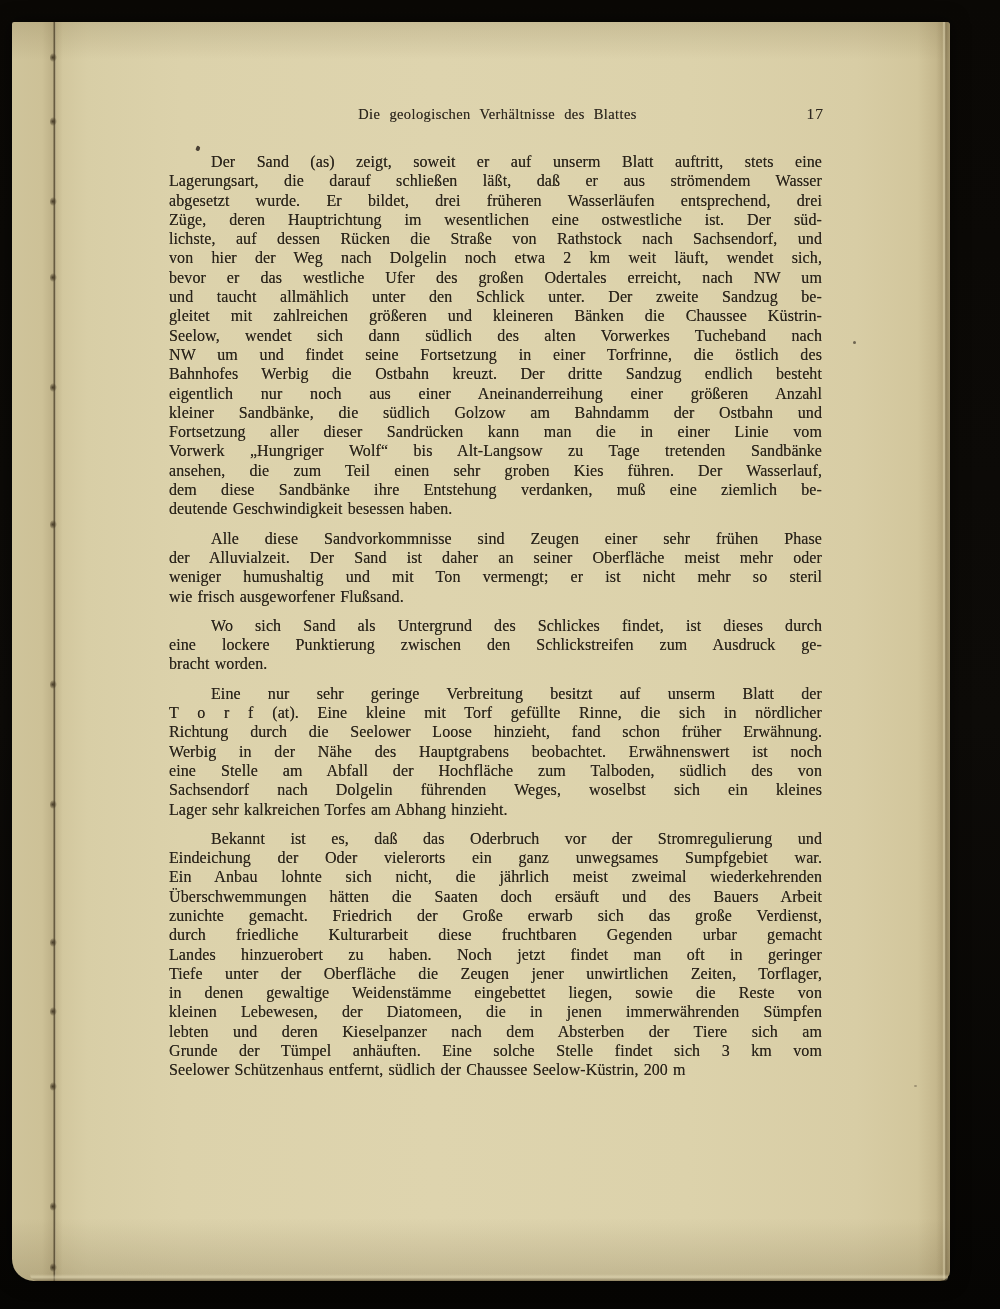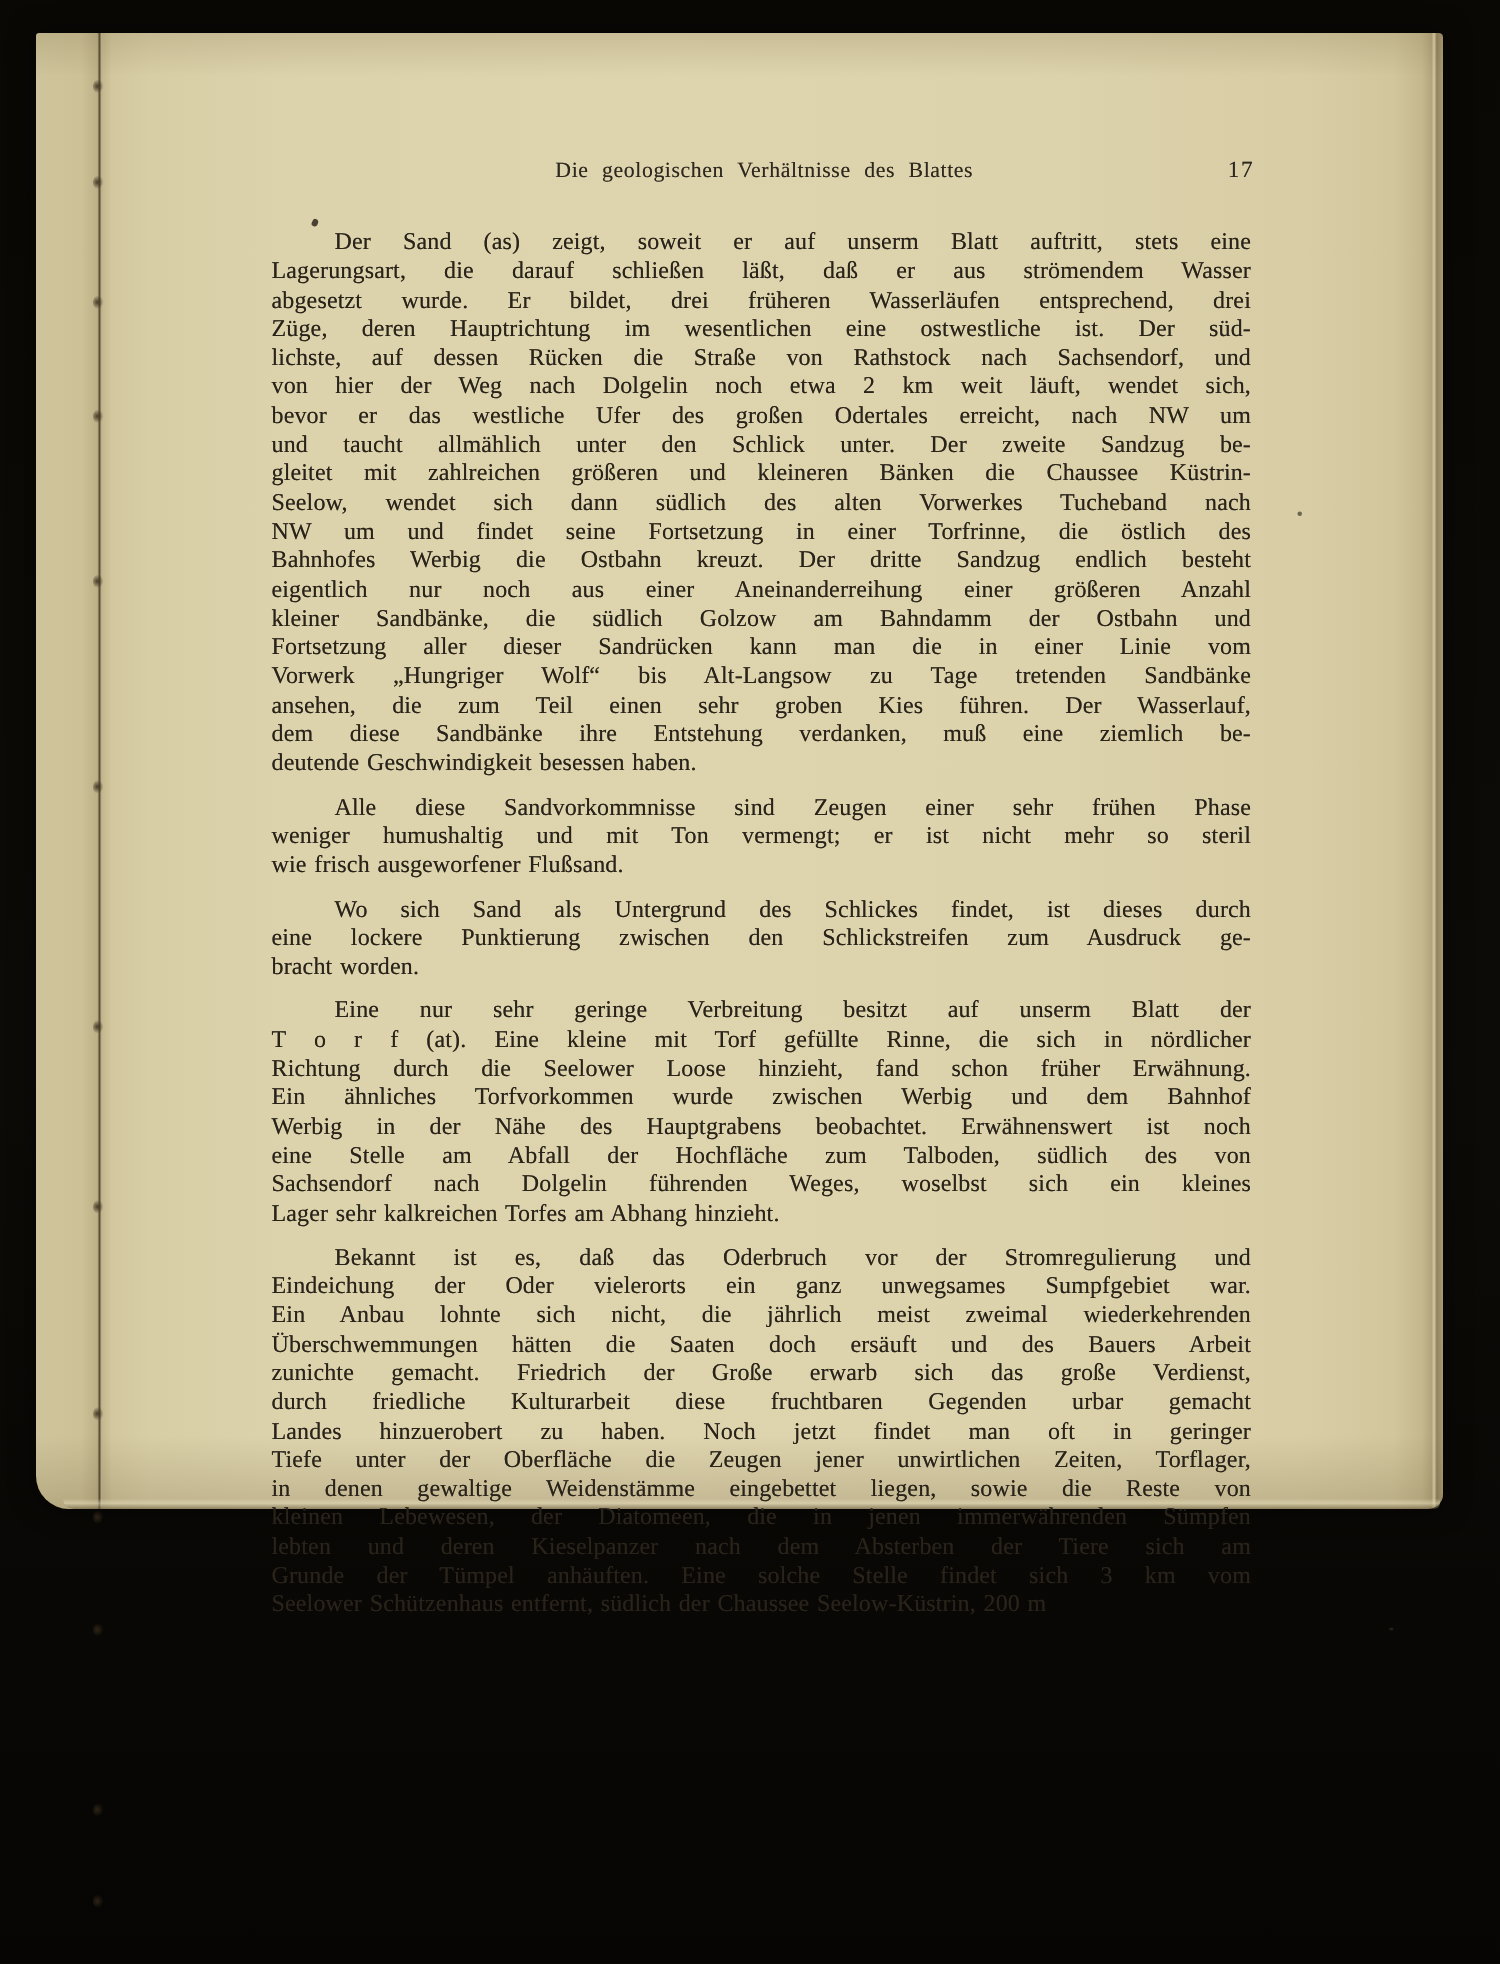--- a/index.html
+++ b/index.html
@@ -5,21 +5,21 @@
   html,body{margin:0;padding:0;}
   body{
     width:1000px;height:1309px;
     background:#0c0a07;
     position:relative;overflow:hidden;
     font-family:"Liberation Serif","DejaVu Serif",serif;
   }
   .scan{position:absolute;inset:0;background:linear-gradient(180deg,#0a0805 0%,#0d0b08 55%,#060503 100%);}
   
   .paper{
-    position:absolute;left:24px;top:22px;width:938px;height:984px;
+    position:absolute;left:12px;top:22px;width:938px;height:1259px;
     border-radius:2px 3px 10px 22px;
     background:
       linear-gradient(180deg, rgba(120,104,66,.20) 0%, rgba(120,104,66,0) 3%, rgba(120,104,66,0) 95%, rgba(110,95,60,.25) 100%),
       linear-gradient(90deg,
         #cfc49b 0%, #cdc197 3.2%, #bdb087 4.4%, #d2c79e 5.4%,
         #d8cea6 8%, #dcd2ab 18%, #ded4ae 45%, #dcd2ab 72%,
         #d8cda5 90%, #d2c69c 96.5%, #c2b48a 99%, #b4a67c 100%);
     box-shadow:0 0 18px rgba(0,0,0,.55);
   }
   
@@ -114,33 +114,33 @@
           <div class="tline">eigentlich nur noch aus einer Aneinanderreihung einer größeren Anzahl</div>
           <div class="tline">kleiner Sandbänke, die südlich Golzow am Bahndamm der Ostbahn und</div>
           <div class="tline">Fortsetzung aller dieser Sandrücken kann man die in einer Linie vom</div>
           <div class="tline">Vorwerk „Hungriger Wolf“ bis Alt-Langsow zu Tage tretenden Sandbänke</div>
           <div class="tline">ansehen, die zum Teil einen sehr groben Kies führen.  Der Wasserlauf,</div>
           <div class="tline">dem diese Sandbänke ihre Entstehung verdanken, muß eine ziemlich be-</div>
           <div class="tline">deutende Geschwindigkeit besessen haben.</div>
         </div>
       <div class="para">
           <div class="tline">Alle diese Sandvorkommnisse sind Zeugen einer sehr frühen Phase</div>
+          <div class="tline">der Alluvialzeit.  Der Sand ist daher an seiner Oberfläche meist mehr oder</div>
           <div class="tline">weniger humushaltig und mit Ton vermengt; er ist nicht mehr so steril</div>
           <div class="tline">wie frisch ausgeworfener Flußsand.</div>
         </div>
       <div class="para">
           <div class="tline">Wo sich Sand als Untergrund des Schlickes findet, ist dieses durch</div>
           <div class="tline">eine lockere Punktierung zwischen den Schlickstreifen zum Ausdruck ge-</div>
           <div class="tline">bracht worden.</div>
         </div>
       <div class="para">
           <div class="tline">Eine nur sehr geringe Verbreitung besitzt auf unserm Blatt der</div>
           <div class="tline">T o r f (at).  Eine kleine mit Torf gefüllte Rinne, die sich in nördlicher</div>
           <div class="tline">Richtung durch die Seelower Loose hinzieht, fand schon früher Erwähnung.</div>
-          <div class="tline">Ein ähnliches Torfvorkommen wurde zwischen Werbig und dem Bahnhof</div>
           <div class="tline">Werbig in der Nähe des Hauptgrabens beobachtet.  Erwähnenswert ist noch</div>
           <div class="tline">eine Stelle am Abfall der Hochfläche zum Talboden, südlich des von</div>
           <div class="tline">Sachsendorf nach Dolgelin führenden Weges, woselbst sich ein kleines</div>
           <div class="tline">Lager sehr kalkreichen Torfes am Abhang hinzieht.</div>
         </div>
       <div class="para">
           <div class="tline">Bekannt ist es, daß das Oderbruch vor der Stromregulierung und</div>
           <div class="tline">Eindeichung der Oder vielerorts ein ganz unwegsames Sumpfgebiet war.</div>
           <div class="tline">Ein Anbau lohnte sich nicht, die jährlich meist zweimal wiederkehrenden</div>
           <div class="tline">Überschwemmungen hätten die Saaten doch ersäuft und des Bauers Arbeit</div>

